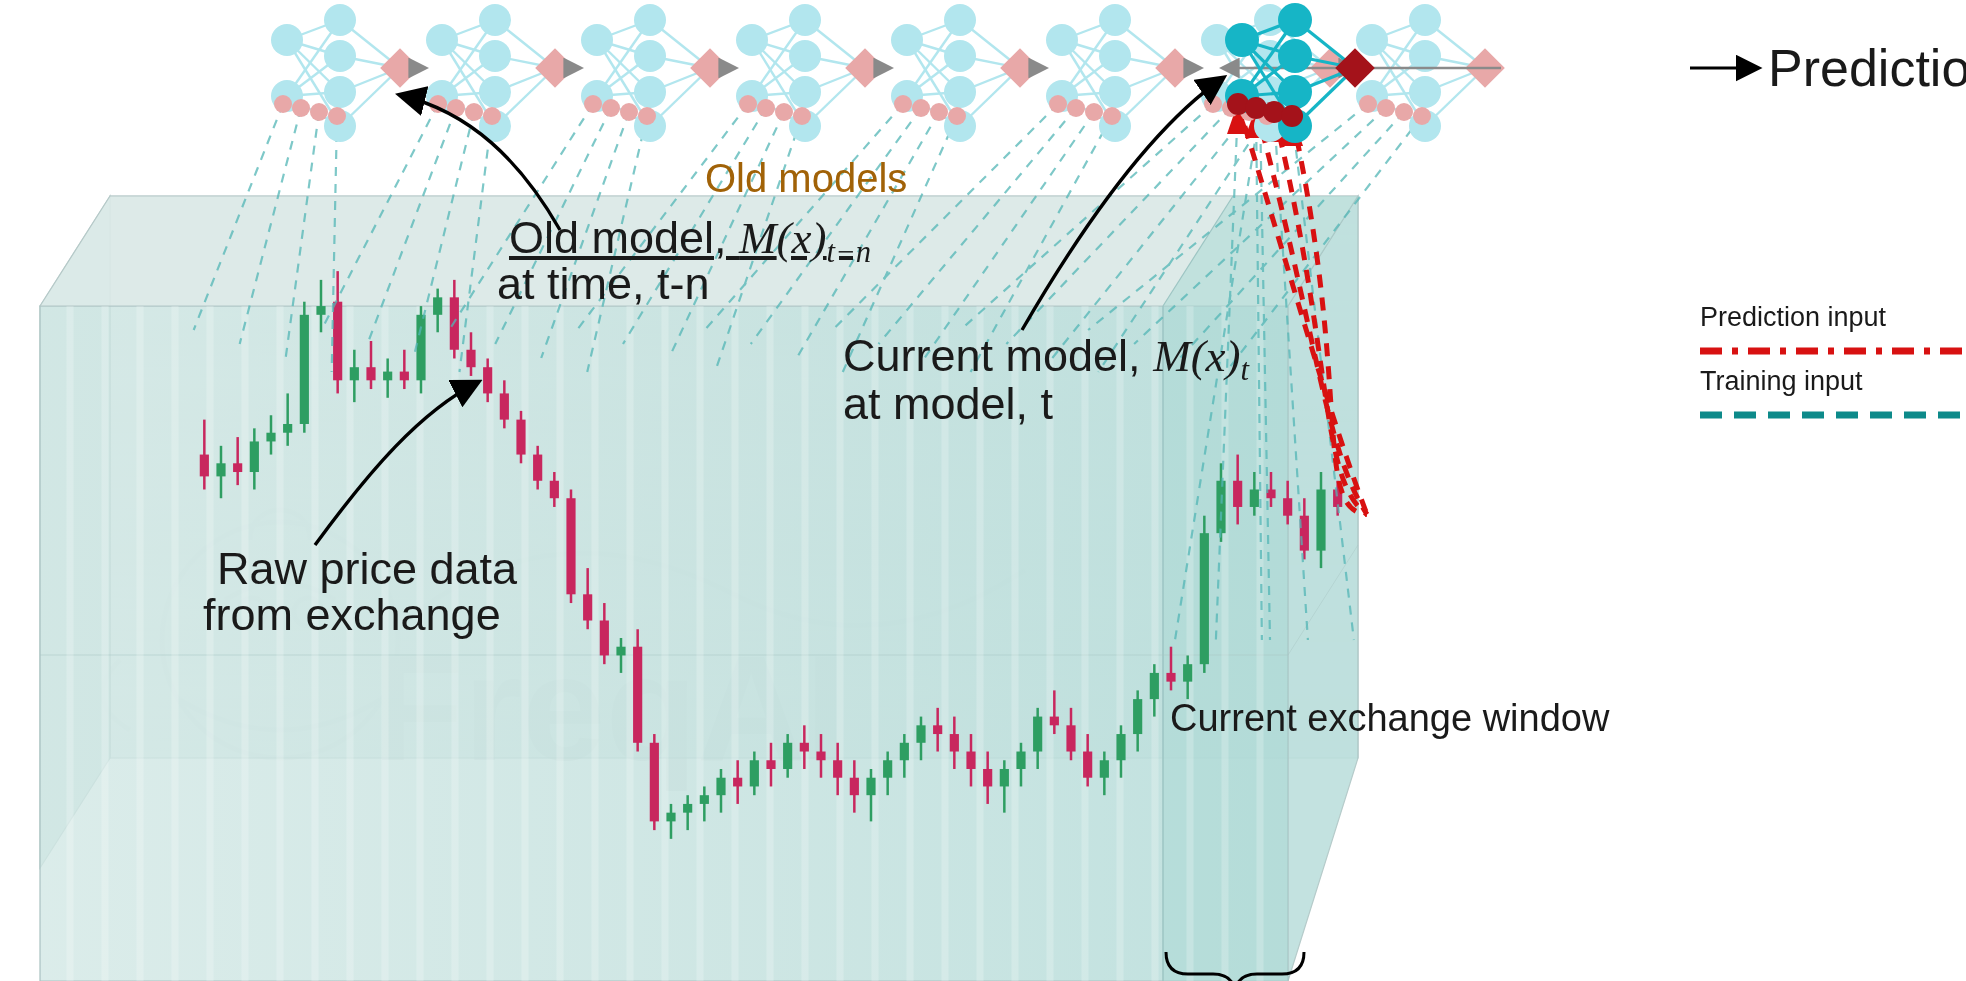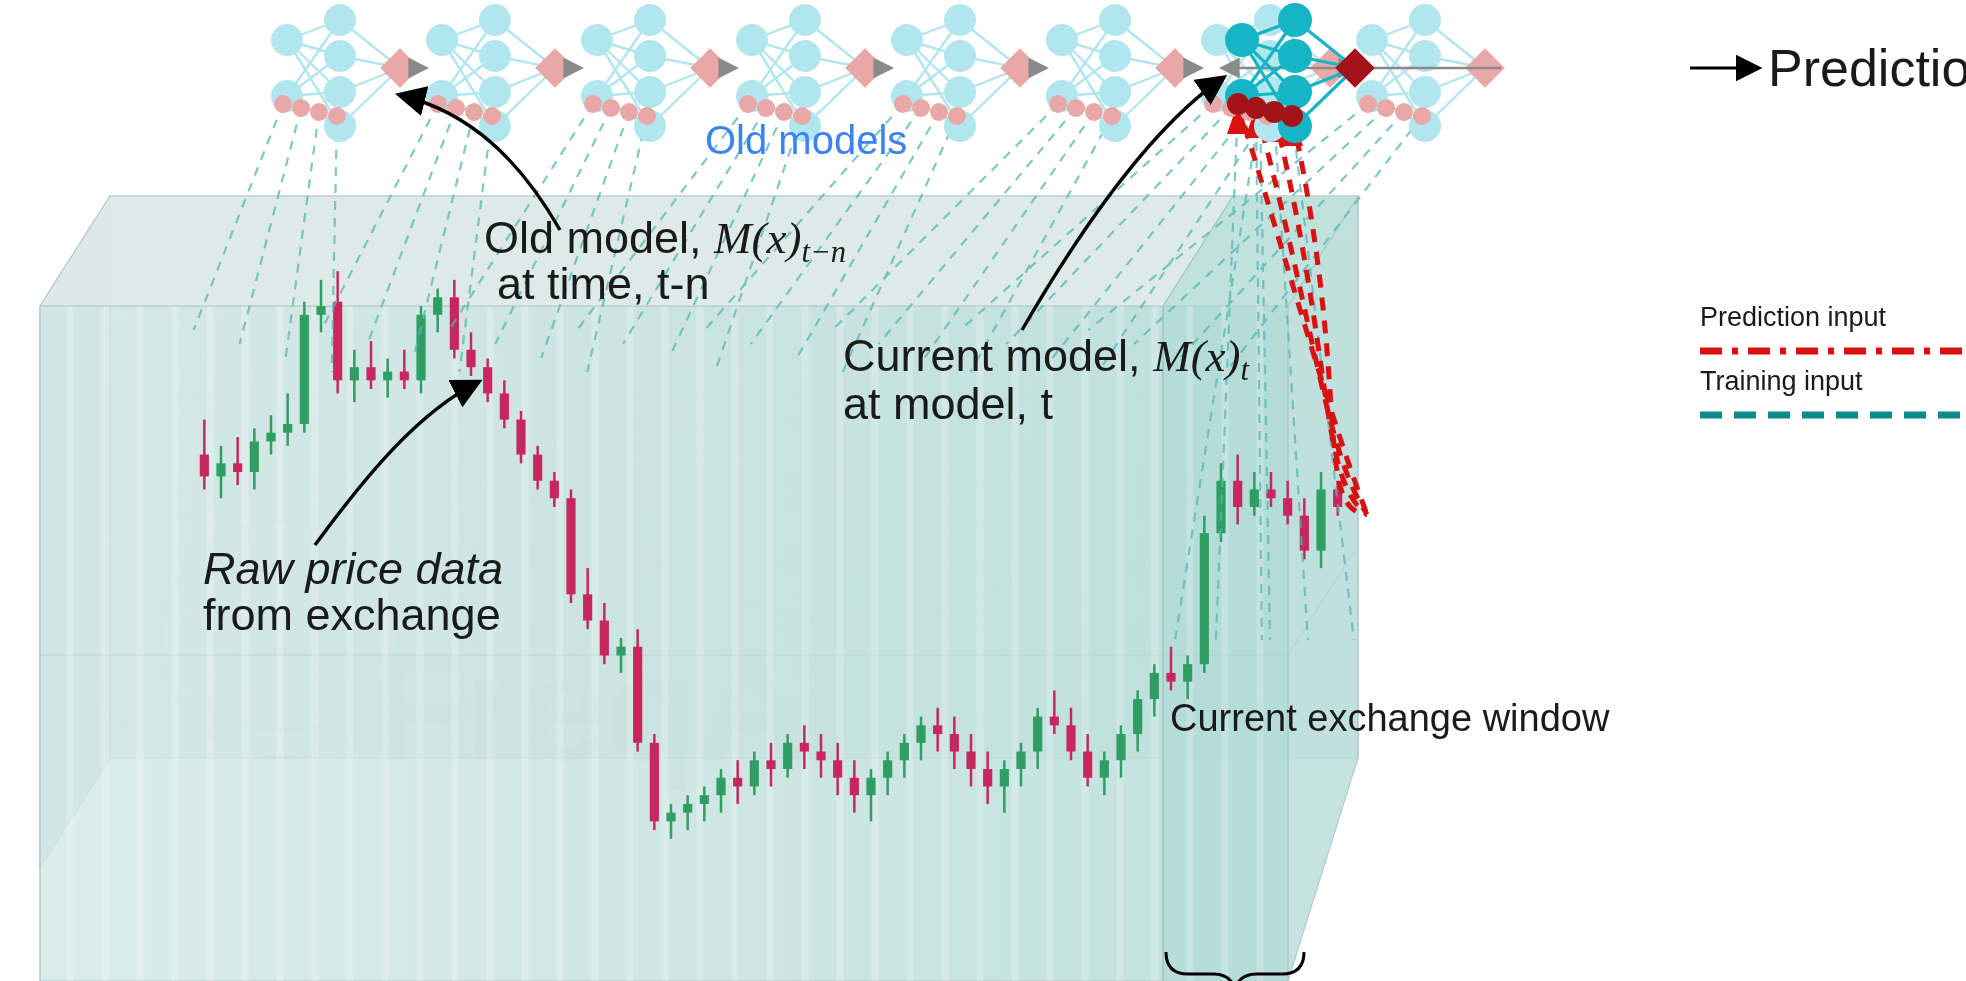--- a/index.html
+++ b/index.html
@@ -3,21 +3,21 @@
 <meta charset="utf-8">
 <style>
   html,body{margin:0;padding:0;background:#ffffff;}
   body{font-family:"Liberation Sans",sans-serif;}
   #stage{position:relative;width:1966px;height:981px;overflow:hidden;background:#fff;}
   #stage svg.layer{position:absolute;left:0;top:0;width:1966px;height:981px;overflow:visible;}
   .txt{position:absolute;color:#1a1a1a;white-space:nowrap;}
   .label-big{font-size:45px;}
   .label-mid{font-size:38px;}
   .legend-txt{font-size:27px;}
-  .oldmodels{font-size:40px;color:#3b82f6;}
+  .oldmodels{font-size:40px;color:#a16207;margin-top:38px;}
   .mathit{font-style:italic;font-family:"Liberation Serif",serif;}
   .sub{font-size:0.68em;vertical-align:-0.28em;font-style:italic;font-family:"Liberation Serif",serif;}
   .prediction-word{font-size:52px;}
 </style>
 </head>
 <body>
 
 <div id="stage">
 
   <svg class="layer">
@@ -567,31 +567,31 @@
     <path d="M1166,952 q 0,22 22,22 L1213,974 q 22,0 22,22 q 0,-22 22,-22 L1282,974 q 22,0 22,-22" stroke="#000" stroke-width="3" fill="none"></path>
   </svg>
 
   <svg class="layer">
     <line x1="1700" y1="351" x2="1962" y2="351" stroke="#d81111" stroke-width="7" stroke-dasharray="22 10 6 10"></line>
     <line x1="1700" y1="415" x2="1962" y2="415" stroke="#0d8a8a" stroke-width="7" stroke-dasharray="22 12"></line>
   </svg>
 
   <div class="txt oldmodels" style="left:705px;top:118px;">Old models</div>
 
-  <div class="txt label-big" style="left:484px;top:212px;">
+  <div class="txt label-big" style="left:509px;top:212px;text-decoration:underline;">
     <span>Old model, </span><span class="mathit">M</span><span class="mathit">(x)</span><span class="sub">t−n</span>
   </div>
   <div class="txt label-big" style="left:843px;top:330px;">
     <span>Current model, </span><span class="mathit">M</span><span class="mathit">(x)</span><span class="sub">t</span>
   </div>
 
   <div class="txt label-big" style="left:497px;top:258px;">at time, t-n</div>
   <div class="txt label-big" style="left:843px;top:378px;">at model, t</div>
 
-  <div class="txt label-big" style="left:203px;top:543px;font-style:italic;">Raw price data</div>
+  <div class="txt label-big" style="left:217px;top:543px;">Raw price data</div>
   <div class="txt label-big" style="left:203px;top:589px;">from exchange</div>
 
   <div class="txt prediction-word" style="left:1768px;top:38px;">Prediction</div>
 
   <div class="txt legend-txt" style="left:1700px;top:302px;">Prediction input</div>
   <div class="txt legend-txt" style="left:1700px;top:366px;">Training input</div>
 
   <div class="txt label-mid" style="left:1170px;top:697px;">Current exchange window</div>
 
 </div>

